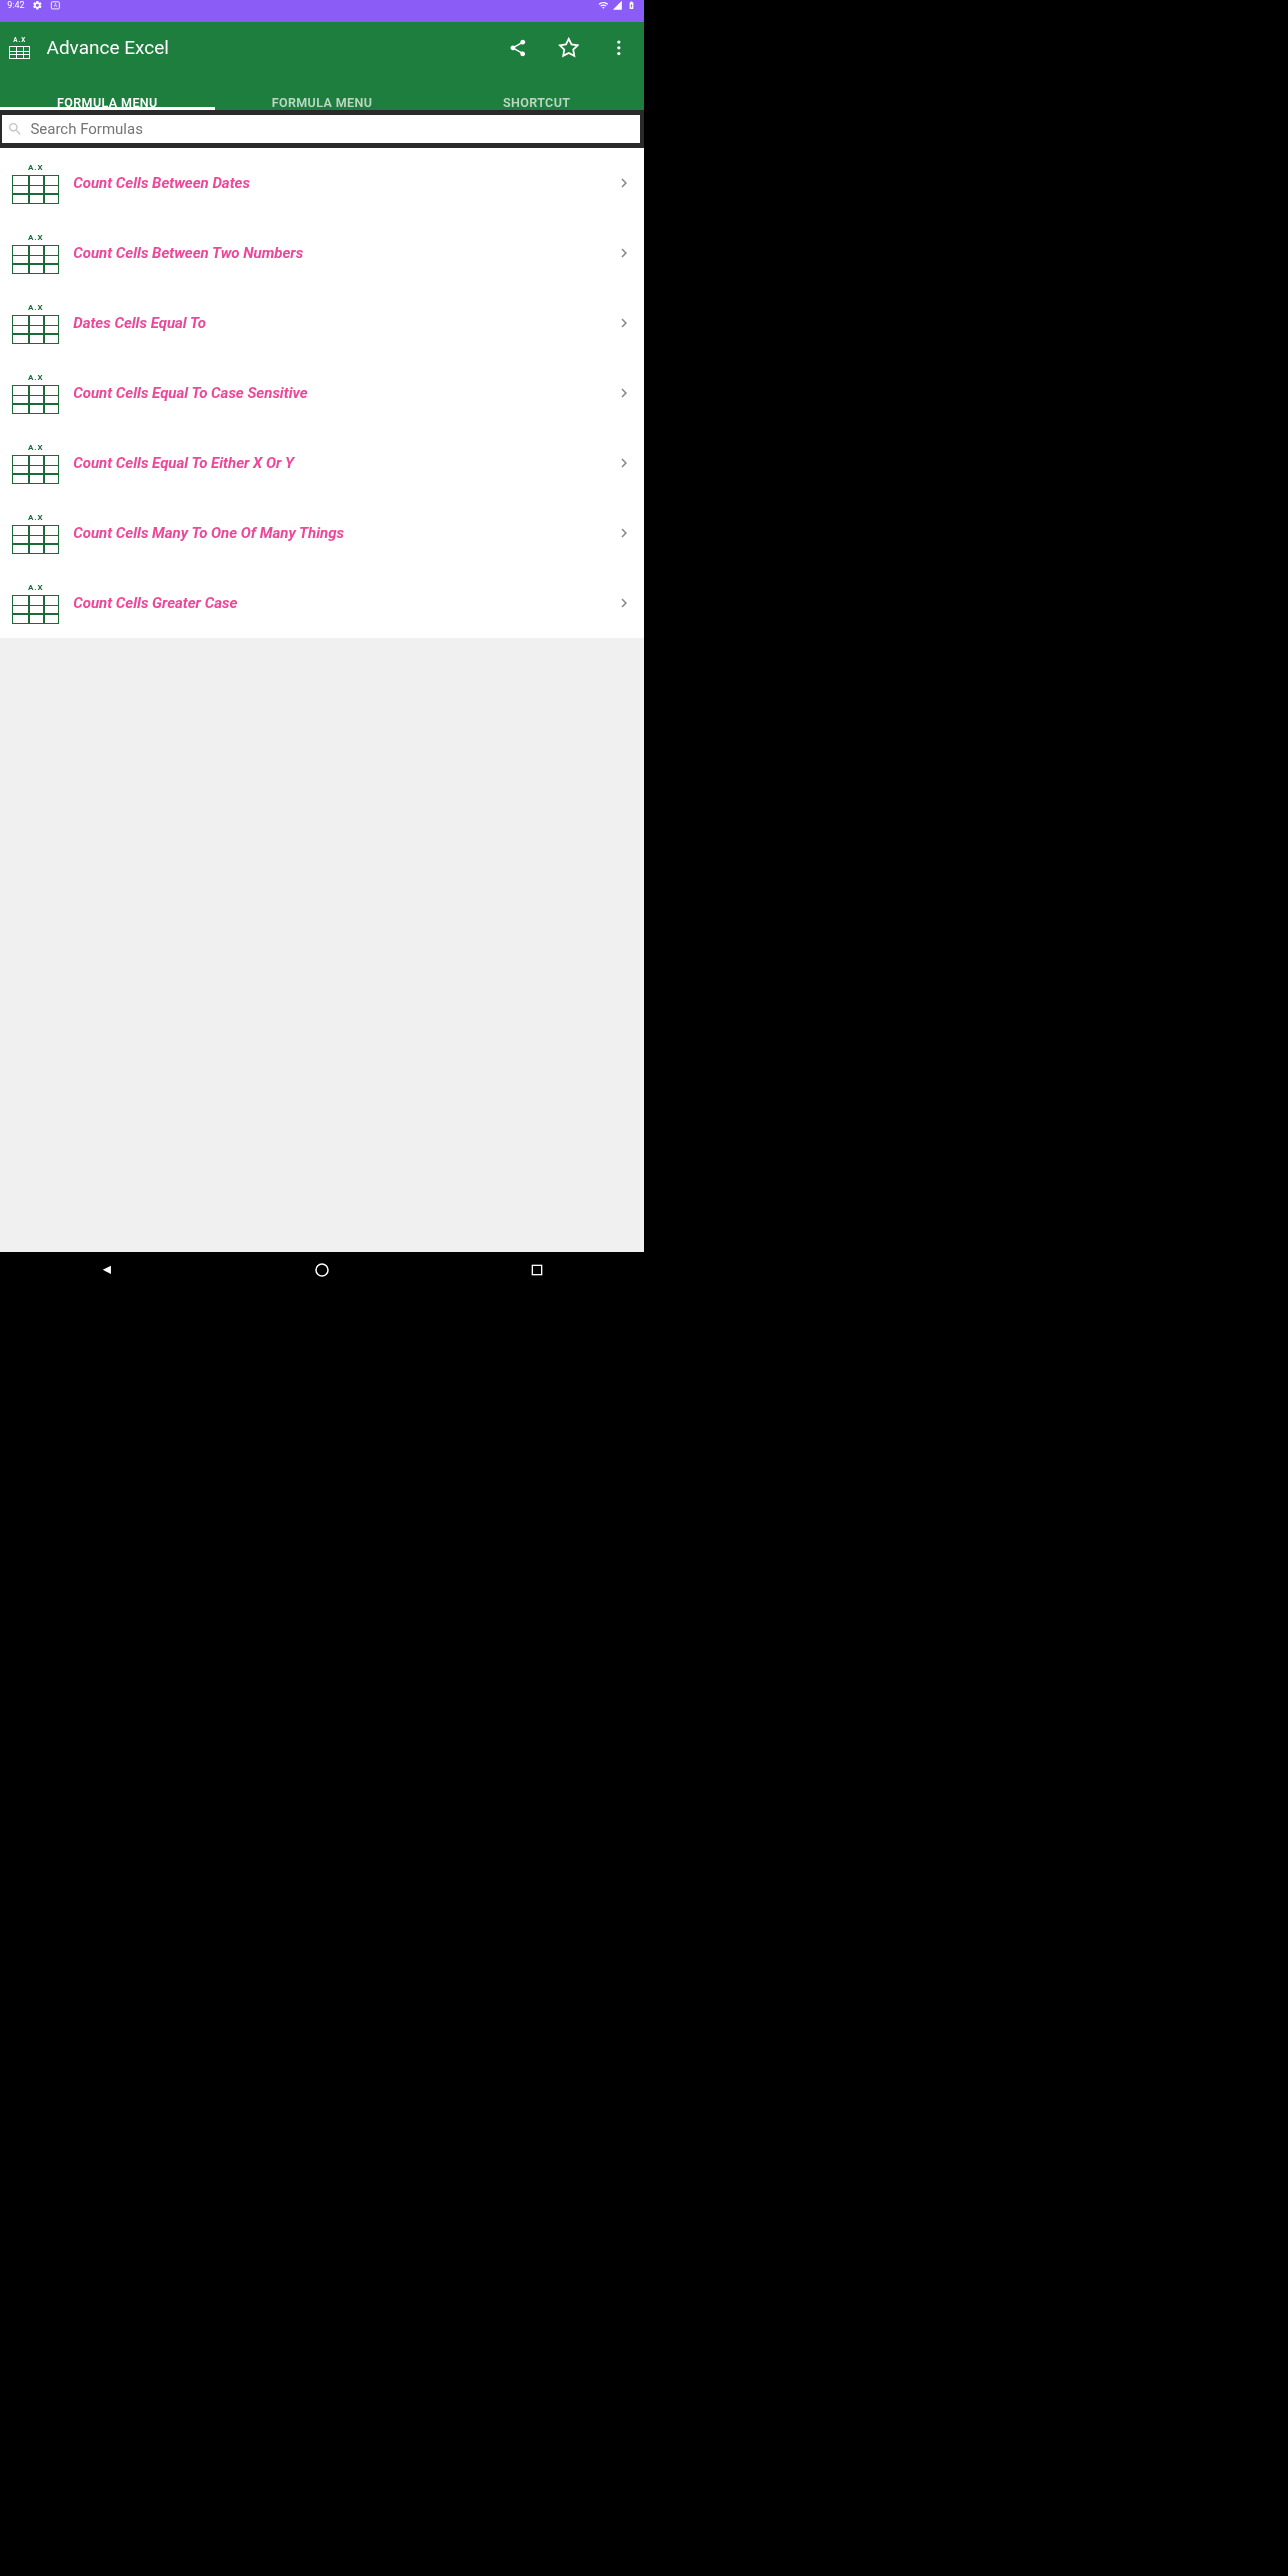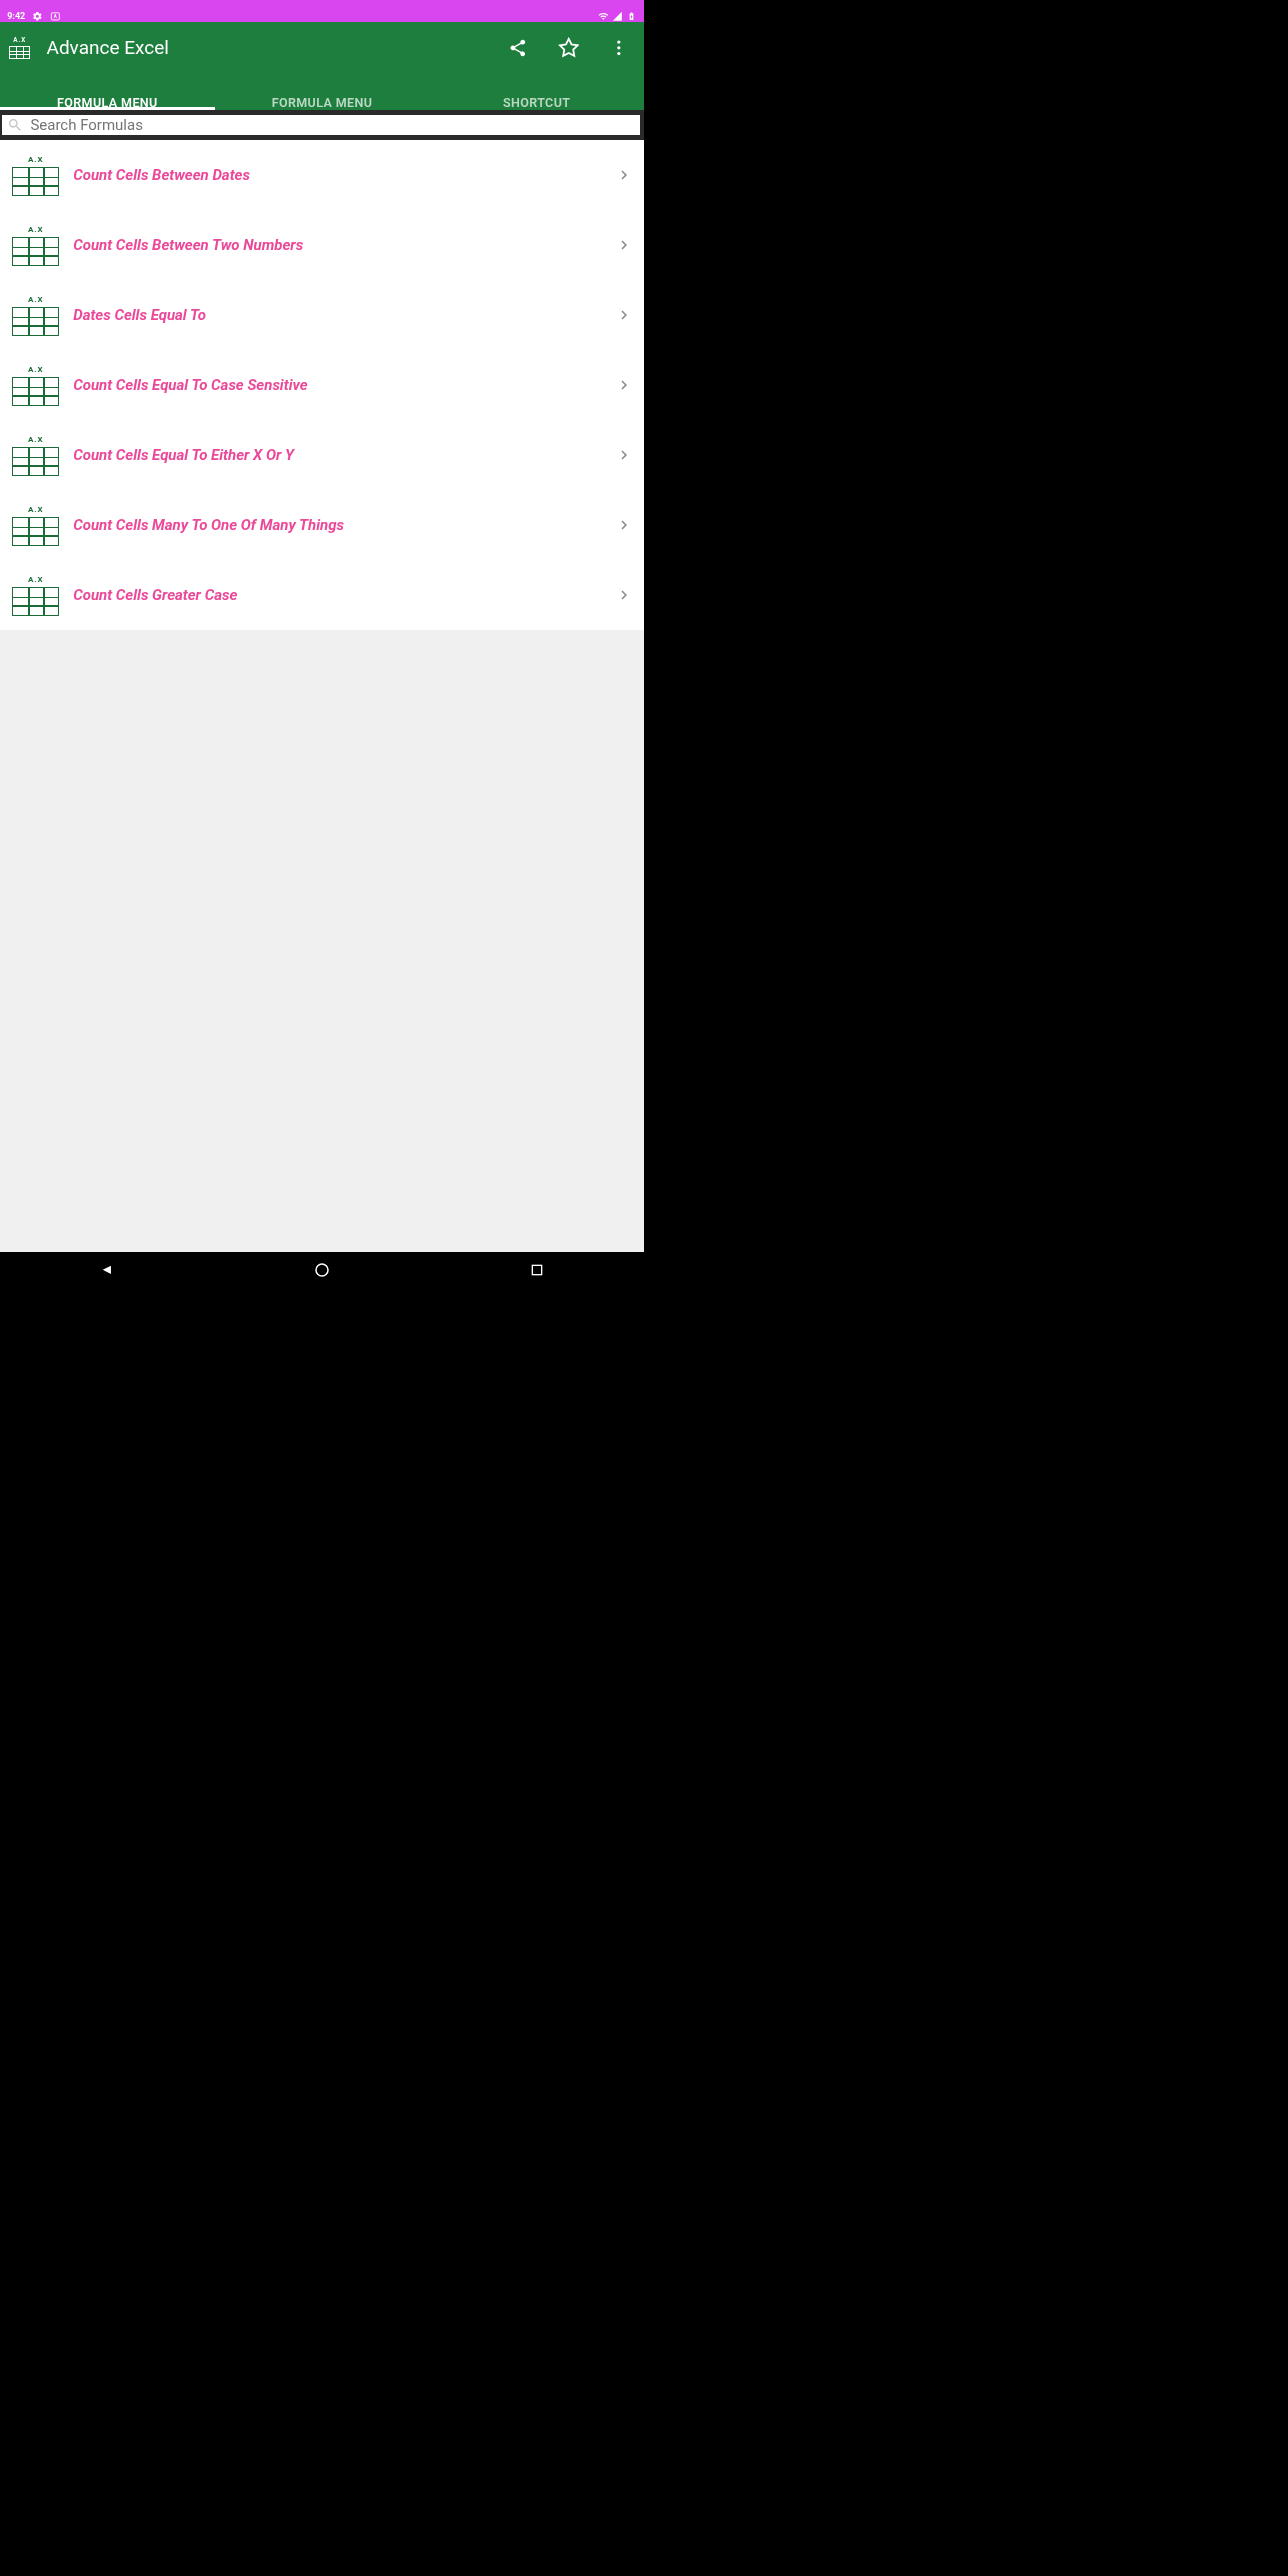--- a/index.html
+++ b/index.html
@@ -1,18 +1,18 @@
 <!DOCTYPE html>
 <html style="font-size:14.3px"><head>
   <meta charset="utf-8">
   <style>
     * { margin: 0; padding: 0; box-sizing: border-box; font-family: Roboto, Arial, sans-serif; }
     body { width: 644px; height: 1288px; background: #000; overflow: hidden; display: flex; flex-direction: column; }
     
-    .status-bar { height: 21.5px; background: #d946ef; color: #fff; display: flex; align-items: flex-end; padding: 0 7.2px; font-size: 9px; font-weight: 700; }
+    .status-bar { height: 21.5px; background: #8b5cf6; color: #fff; display: flex; align-items: flex-start; padding: 0 7.2px; font-size: 9px; font-weight: 400; }
     .status-left { display: flex; align-items: center; gap: 7.2px; }
     .status-right { margin-left: auto; display: flex; align-items: center; gap: 3.6px; }
     .status-icon { width: 10.7px; height: 10.7px; display: inline-flex; align-items: center; justify-content: center; }
     
     .app-bar { height: 52px; background: #1e7e3e; display: flex; align-items: center; padding: 0 7.2px; gap: 14.3px; }
     .app-logo { width: 25px; height: 25px; display: flex; flex-direction: column; align-items: center; justify-content: center; }
     .app-logo-text { color: #fff; font-size: 6.3px; font-weight: bold; letter-spacing: 0.9px; }
     .app-logo-grid { width: 21.5px; height: 12.5px; border: 1.3px solid #fff; margin-top: 1.8px; position: relative; }
     .app-logo-grid::before { content: ''; position: absolute; top: 33%; left: 0; right: 0; height: 0.9px; background: #fff; }
     .app-logo-grid::after { content: ''; position: absolute; top: 66%; left: 0; right: 0; height: 0.9px; background: #fff; }
@@ -20,21 +20,21 @@
     .app-logo-grid .v2 { position: absolute; left: 66%; top: 0; bottom: 0; width: 0.9px; background: #fff; }
     .app-title { color: #fff; font-size: 19px; font-weight: 400; flex: 1; }
     .app-action { width: 36px; height: 36px; display: flex; align-items: center; justify-content: center; cursor: pointer; }
     
     .tabs { height: 36px; background: #1e7e3e; display: flex; }
     .tab { flex: 1; display: flex; align-items: flex-end; justify-content: center; color: rgba(255,255,255,0.7); font-size: 12.5px; font-weight: 600; letter-spacing: 0.4px; cursor: pointer; position: relative; }
     .tab.active { color: #fff; }
     .tab.active::after { content: ''; position: absolute; bottom: 0; left: 0; right: 0; height: 2.7px; background: #fff; }
     
     .search-wrap { background: #2a2a2a; padding: 5.4px 3.6px 5.4px 1.8px; }
-    .search-box { background: #fff; height: 20px; display: flex; align-items: center; padding: 0 5.4px; }
+    .search-box { background: #fff; height: 28px; display: flex; align-items: center; padding: 0 5.4px; }
     .search-icon { width: 16px; height: 16px; margin-right: 7.2px; opacity: 0.5; }
     .search-input { border: none; outline: none; font-size: 15px; color: #888; flex: 1; background: transparent; }
     
     .list { flex: 1; background: #f0f0f0; overflow-y: auto; }
     .list-item { background: #fff; display: flex; align-items: center; padding: 9px 10.7px; min-height: 70px; gap: 12.5px; cursor: pointer; }
     .item-icon { width: 50px; height: 50px; display: flex; flex-direction: column; align-items: center; justify-content: center; flex-shrink: 0; }
     .item-icon-text { color: #1b6b38; font-size: 8px; font-weight: bold; letter-spacing: 0.9px; }
     .item-icon-grid { width: 47px; height: 29px; border: 1.8px solid #1b6b38; margin-top: 2.7px; position: relative; }
     .item-icon-grid .h1 { position: absolute; top: 33%; left: 0; right: 0; height: 1.8px; background: #1b6b38; }
     .item-icon-grid .h2 { position: absolute; top: 66%; left: 0; right: 0; height: 1.8px; background: #1b6b38; }

